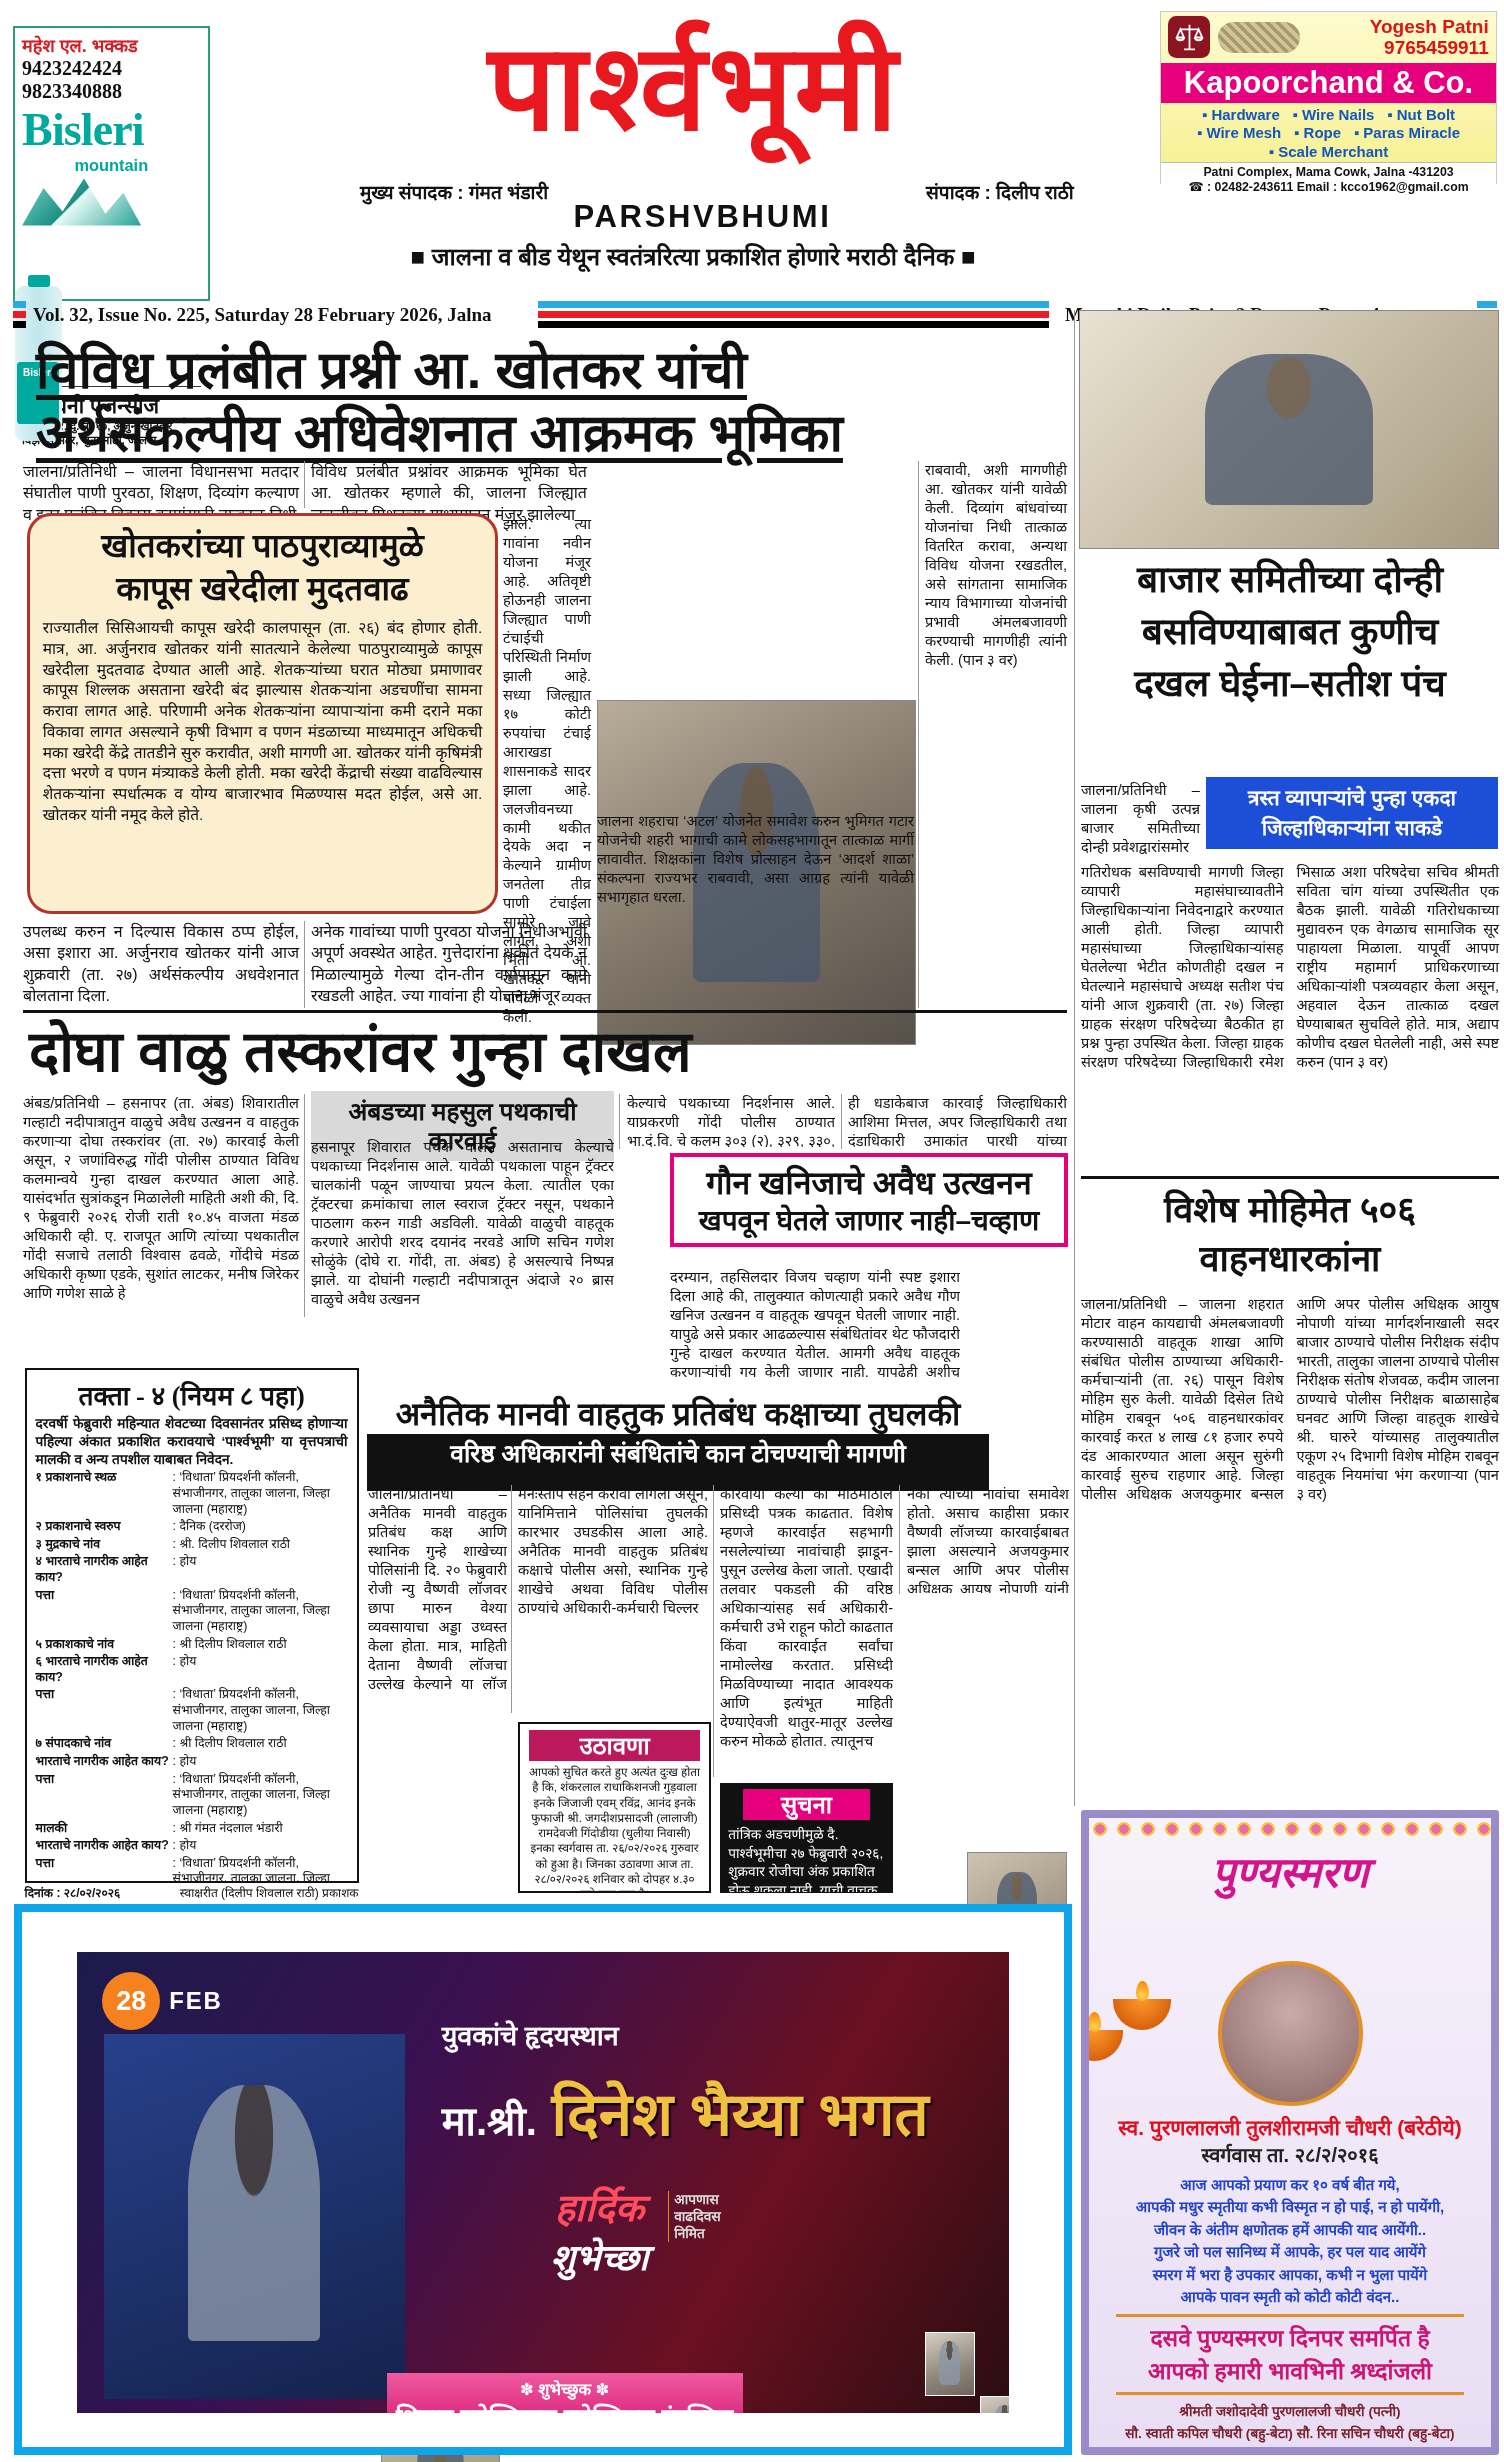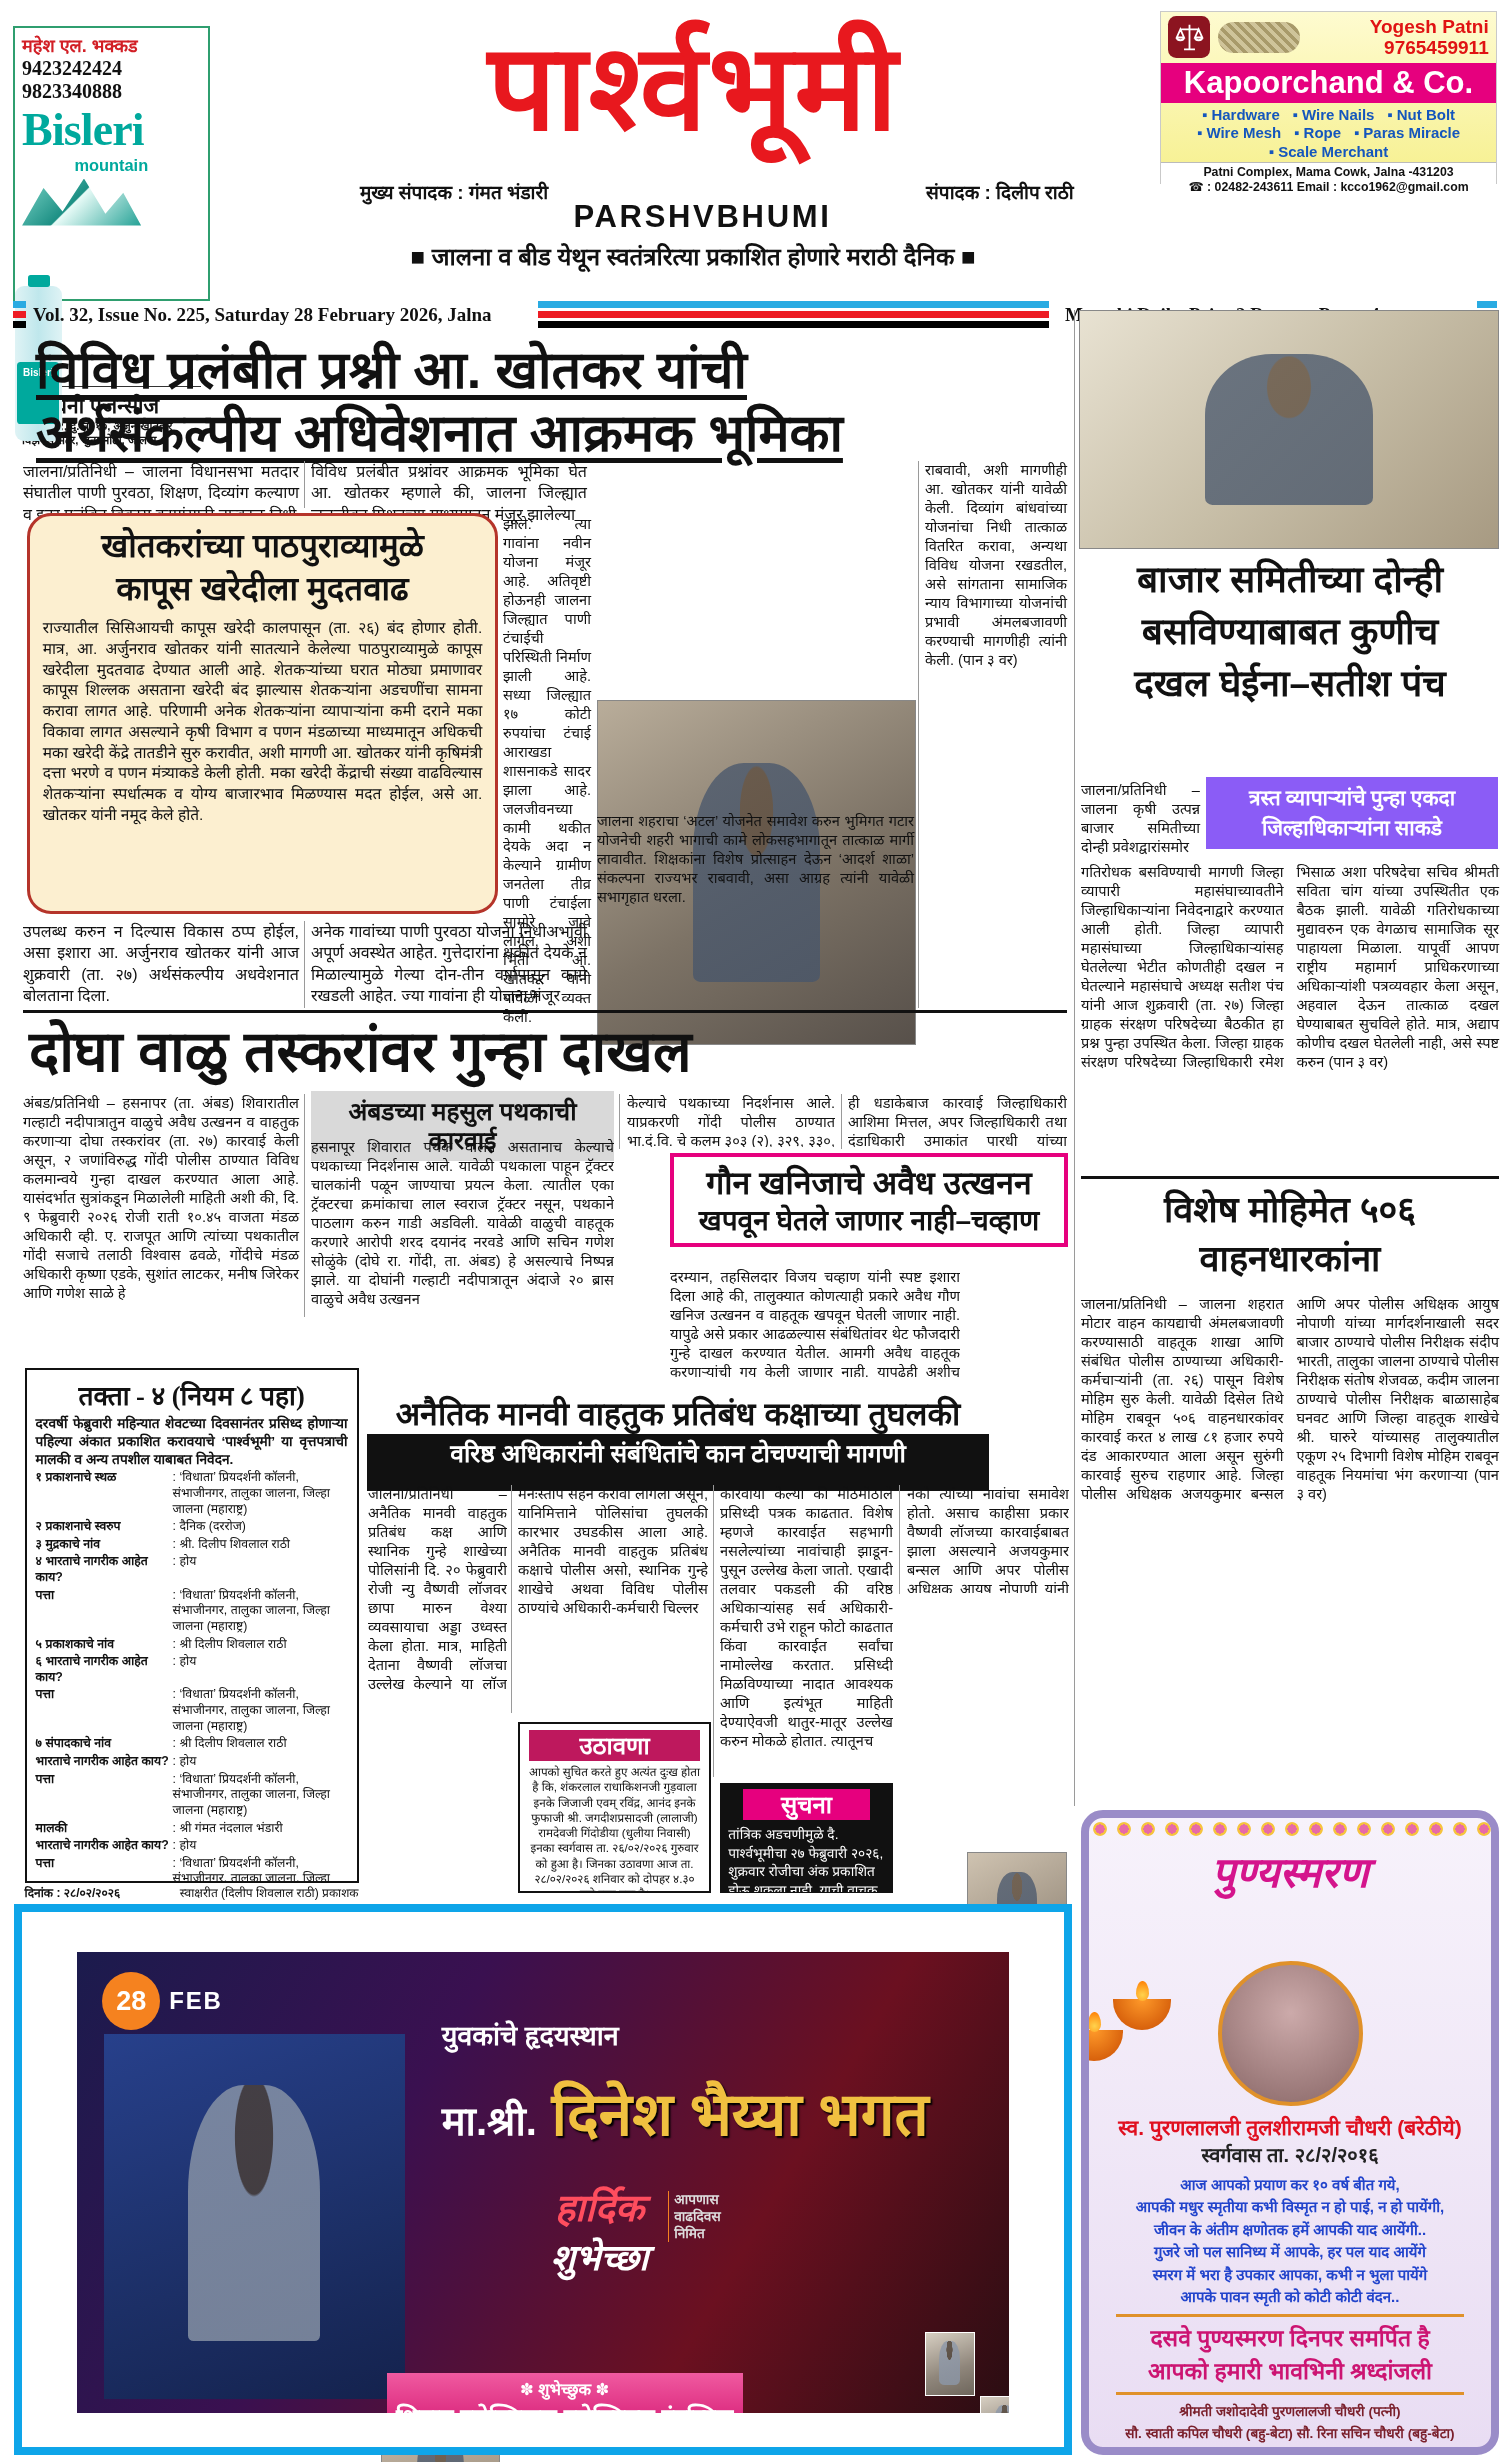--- a/index.html
+++ b/index.html
@@ -44,38 +44,38 @@
   .mk-h div{font-weight:bold;font-size:37px;line-height:1.4;text-align:center;}
   .fine-h div{font-weight:bold;font-size:36px;line-height:1.35;text-align:center;}
   .lodge-h div{font-weight:bold;font-size:32px;line-height:1.5;text-align:center;}
   .blackbar{background:#111;color:#fff;font-weight:bold;font-size:24.6px;text-align:center;}
   .cotton{background:#fcefd0;border:3.6px solid #b5342a;border-radius:24px;padding:9px 12.8px;}
   .cotton-t{font-weight:bold;font-size:33px;text-align:center;line-height:1.3;}
   .graybox{background:#d9d9d9;font-weight:bold;font-size:24.6px;text-align:center;line-height:1.2;padding:5.5px 3.6px;}
   .pinkbox{border:4.6px solid #e6007e;background:#fff;text-align:center;padding:5.5px 3.6px;}
   .pinkbox .l1{font-weight:bold;font-size:32px;line-height:1.25;}
   .pinkbox .l2{font-weight:bold;font-size:28px;line-height:1.25;}
-  .magbox{background:#8b5cf6;color:#fff;font-weight:bold;font-size:21px;text-align:center;line-height:1.45;padding:5.5px 3.6px;font-family:Liberation Serif, serif;}
+  .magbox{background:#1d4ed8;color:#fff;font-weight:bold;font-size:21px;text-align:center;line-height:1.45;padding:5.5px 3.6px;}
   .photo{background:linear-gradient(135deg,#c9b89a,#8e7f6b 55%,#6f6457);border:0.9px solid #888;position:relative;}
   .photo:after{content:"";position:absolute;left:30%;top:18%;width:40%;height:64%;background:radial-gradient(ellipse at 50% 22%,#5a4a3c 0 18%,#46556b 19% 100%);border-radius:40% 40% 7.3px 7.3px;opacity:.75;}
   .t4{border:2.7px solid #111;background:#fff;padding:7.3px 9px;}
   .t4-title{font-weight:bold;font-size:26.4px;text-align:center;font-family:"Liberation Serif",serif;}
   .t4-intro{font-size:13.7px;line-height:1.3;text-align:justify;font-weight:bold;margin-top:1.8px;}
   .t4 .row{display:flex;font-size:12.3px;line-height:1.28;margin-top:1.8px;}
   .t4 .row .l{width:137px;flex:none;font-weight:bold;}
   .t4 .row .v{flex:1;}
   .t4 .row .v:before{content:": ";}
   .uth{border:2.7px solid #111;background:#fff;text-align:center;}
   .uth-t{background:#be185d;color:#fff;font-weight:bold;font-size:24px;line-height:1.3;margin:5.5px 9px 3.6px 9px;}
   .uth-b{font-size:11.7px;line-height:1.3;padding:0 5.5px;}
   .such{background:#111;color:#fff;text-align:center;border:1.8px solid #111;}
   .such-t{background:#e6007e;color:#fff;font-weight:bold;font-size:24px;margin:4.6px 22px;line-height:1.3;}
   .such-b{font-size:13.7px;line-height:1.35;padding:1.8px 7.3px;text-align:left;}
   
-  .mem{border:8.2px solid #9a8cc8;border-radius:22px;background:linear-gradient(#f7f2fb,#e9ddf3);overflow:hidden;}
+  .mem{border:8.2px solid #9a8cc8;border-radius:3px;background:linear-gradient(#f7f2fb,#e9ddf3);overflow:hidden;}
   .mem-garland{height:24px;background:repeating-radial-gradient(circle at 11px 11px,#e86aa6 0 4.6px,#f6c23e 4.6px 6.4px,rgba(0,0,0,0) 7.3px 100%);background-size:24px 24px;}
   .mem-script{color:#d4148c;font-size:42px;font-weight:bold;font-style:italic;text-align:center;font-family:"Liberation Serif",serif;}
   .mem-photo{width:137px;height:137px;border-radius:50%;border:4.6px solid #e0912a;background:radial-gradient(circle at 50% 35%,#caa,#866);margin:0 auto;}
   .mem-name{color:#e01020;font-weight:bold;font-size:21px;text-align:center;}
   .mem-date{font-weight:bold;font-size:20px;text-align:center;color:#222;}
   .mem-poem div{color:#2244cc;font-weight:bold;font-size:15px;line-height:1.5;text-align:center;}
   .mem-ded{color:#cc1472;font-weight:bold;font-size:23px;text-align:center;line-height:1.4;}
   .mem-fam div{color:#7a1f2b;font-weight:bold;font-size:13.7px;line-height:1.65;text-align:center;}
   .mem-hr{height:2.7px;background:#e0912a;margin:5.5px 27px;}
   .diya{width:58px;height:31px;background:radial-gradient(circle at 50% 0,#ff9a2a,#c84b00);border-radius:0 0 33px 33px;position:relative;}

